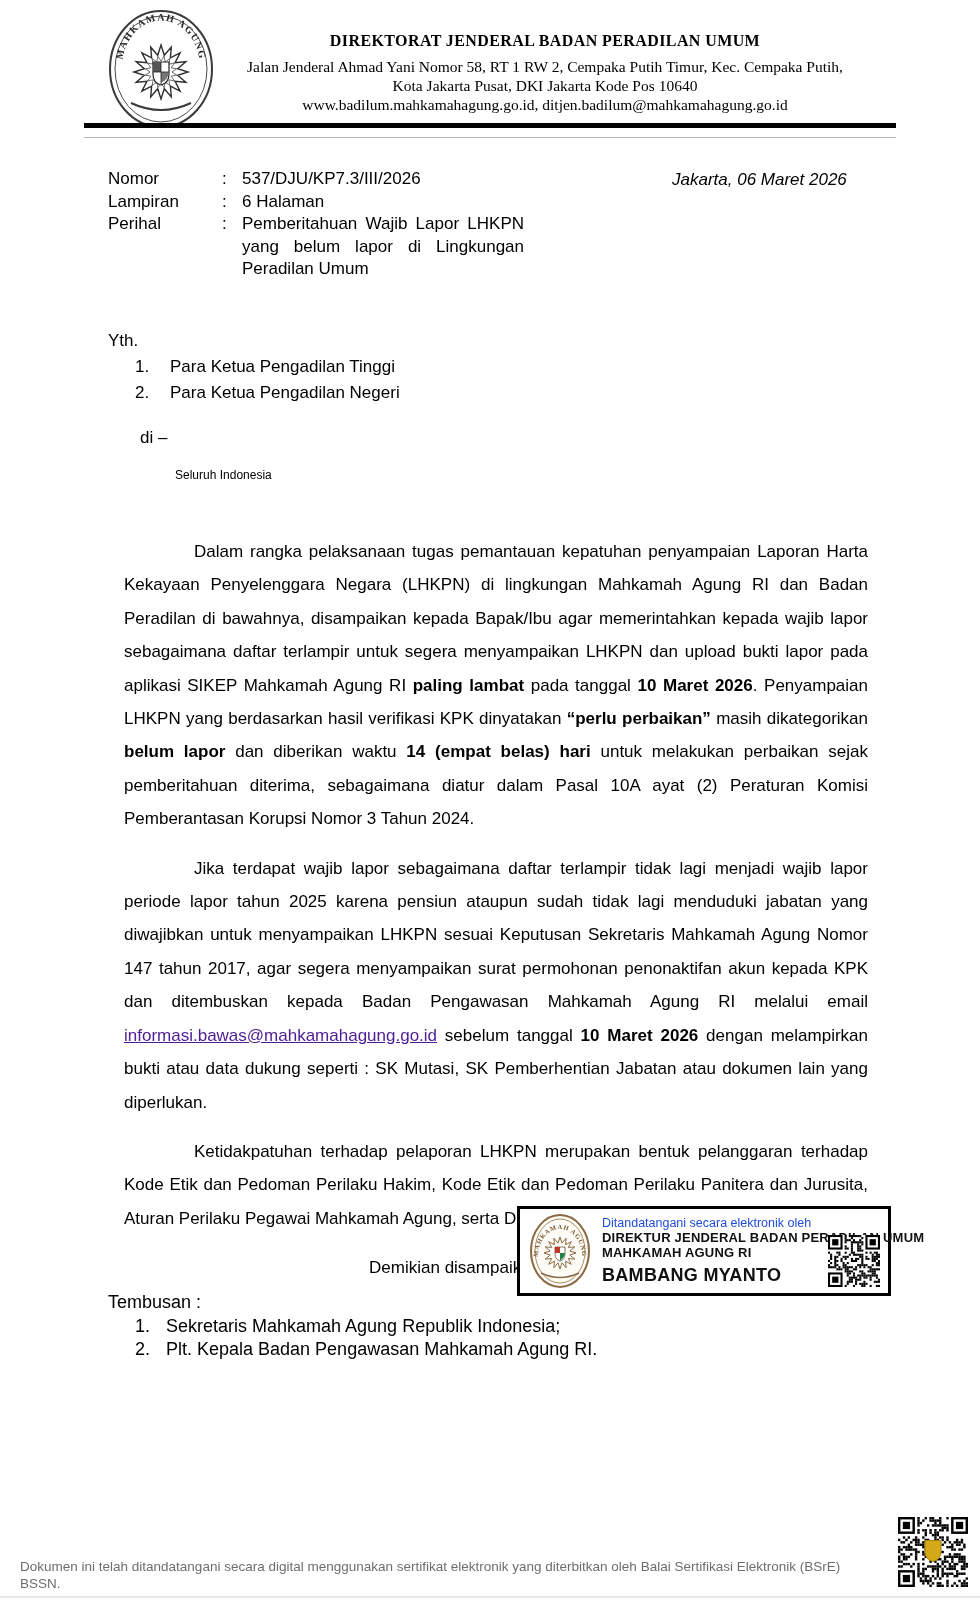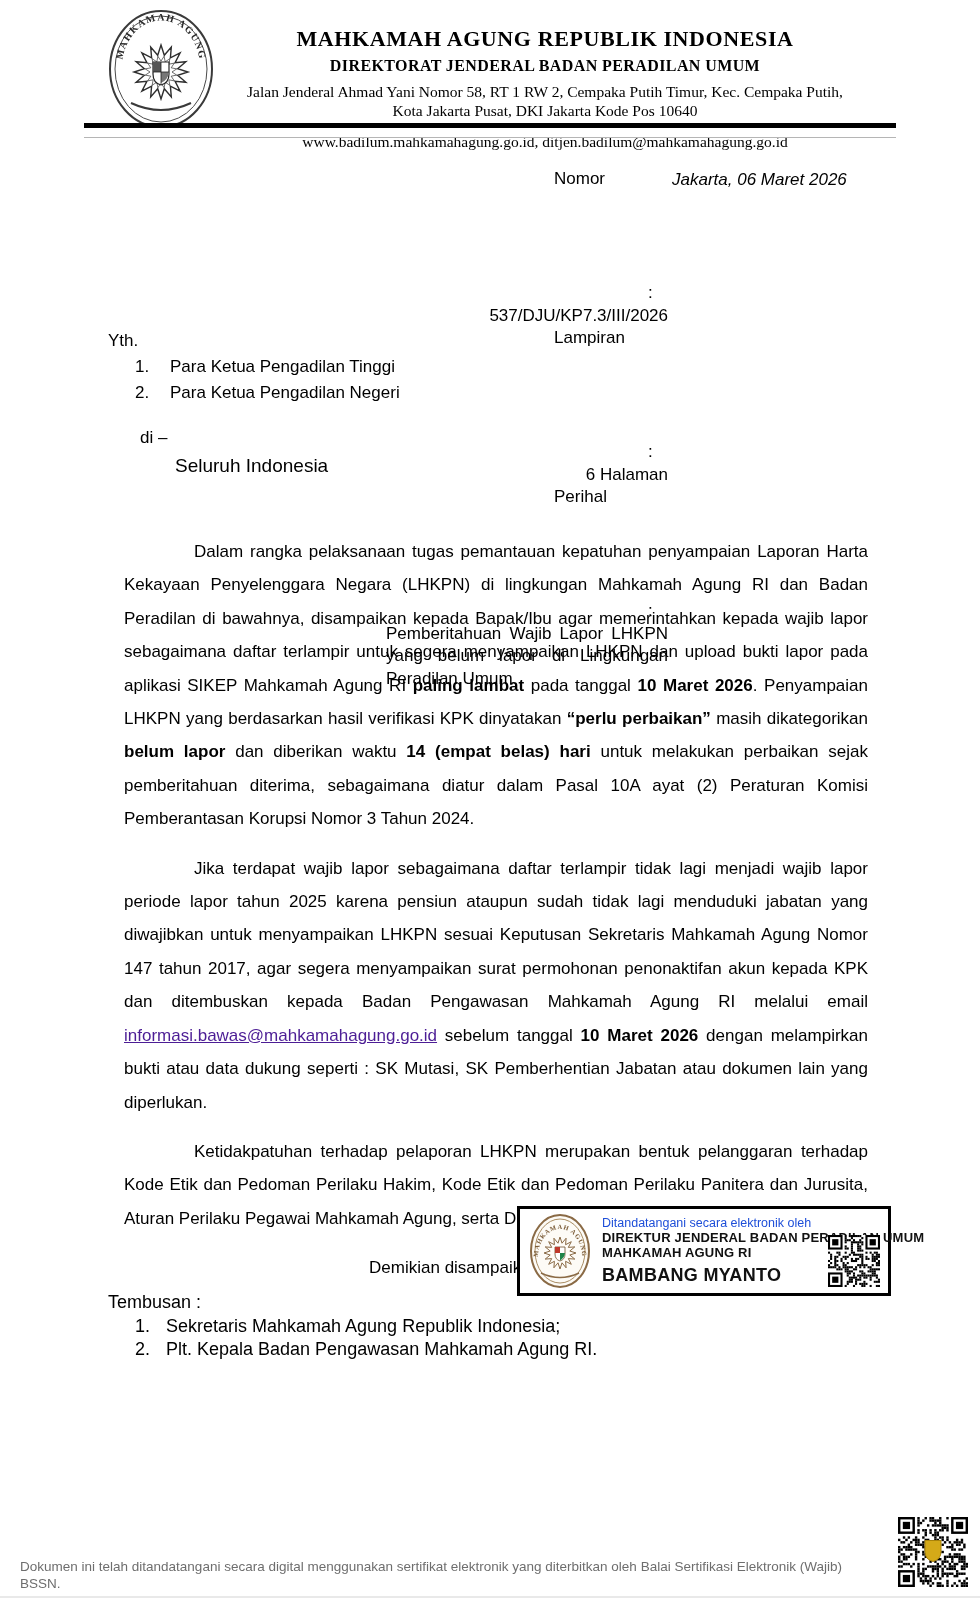--- a/index.html
+++ b/index.html
@@ -10,33 +10,33 @@
   .seal-header{position:absolute;left:106px;top:8px;width:110px;height:122px;}
   .lh-text{position:absolute;left:215px;top:26px;width:660px;text-align:center;}
   .org1{font-family:"Liberation Serif",serif;font-weight:700;font-size:22px;letter-spacing:.6px;line-height:25px;}
   .org2{font-family:"Liberation Serif",serif;font-weight:700;font-size:16px;letter-spacing:.4px;line-height:27px;margin-top:1px;}
   .addr{font-family:"Liberation Serif",serif;font-size:15.5px;line-height:19px;margin-top:3px;}
   .rule-thick{position:absolute;left:84px;top:123px;width:812px;height:5px;background:#000;}
   .rule-thin{position:absolute;left:84px;top:137px;width:812px;height:1px;background:#b5b5b5;}
 
   
   .meta{position:absolute;left:108px;top:168px;width:560px;font-size:17px;line-height:22.5px;}
-  .meta-row{display:flex;align-items:flex-end;flex-direction:column;}
+  .meta-row{display:flex;align-items:flex-start;}
   .meta-label{width:114px;flex:0 0 114px;}
   .meta-sep{width:20px;flex:0 0 20px;}
   .meta-value{flex:0 0 auto;}
   .meta-value.justify{width:282px;text-align:justify;}
   .dateline{position:absolute;left:672px;top:170px;font-size:17px;font-style:italic;}
 
   
   .recip{position:absolute;left:108px;top:328px;font-size:17px;line-height:26px;}
   .r-item{display:flex;}
   .r-no{width:35px;flex:0 0 35px;padding-left:27px;box-sizing:content-box;}
   .di-line{position:absolute;left:140px;top:428px;font-size:17px;}
-  .loc-line{position:absolute;left:175px;top:455px;font-size:19px;}
+  .loc-line{position:absolute;left:175px;top:468px;font-size:12px;}
 
   
   .body{position:absolute;left:108px;top:519px;width:776px;font-size:17px;line-height:33.4px;}
   .body p{margin:16px;text-align:justify;text-indent:70px;}
   .body p.closing{text-align:right;text-indent:92px;}
   .b{font-weight:700;}
   a.email-link{color:#4c1d95;text-decoration:underline;}
 
   
   .sig{position:absolute;left:517px;top:1206px;width:374px;height:90px;border:3px solid #000;box-sizing:border-box;background:#fff;}
@@ -74,25 +74,24 @@
     <polygon fill="none" stroke="#2f2f2f" stroke-width="0.7" points="58.1,48.3 59.2,53.8 63.9,50.7 62.8,56.2 68.3,55.1 65.2,59.8 70.7,60.9 66.0,64.0 70.7,67.1 65.2,68.2 68.3,72.9 62.8,71.8 63.9,77.3 59.2,74.2 58.1,79.7 55.0,75.0 51.9,79.7 50.8,74.2 46.1,77.3 47.2,71.8 41.7,72.9 44.8,68.2 39.3,67.1 44.0,64.0 39.3,60.9 44.8,59.8 41.7,55.1 47.2,56.2 46.1,50.7 50.8,53.8 51.9,48.3 55.0,53.0"></polygon>
     <path d="M47,54 h16 v12 q0,9 -8,11 q-8,-2 -8,-11 z" fill="#fff" stroke="#222" stroke-width="1.2"></path>
     <path d="M47,54 h8 v10 h-8 z" fill="#555"></path>
     <path d="M55,64 h8 q-1,8 -8,11 z" fill="#777"></path>
     <line x1="55" y1="54" x2="55" y2="77" stroke="#222" stroke-width="0.8"></line>
     <line x1="47" y1="64" x2="63" y2="64" stroke="#222" stroke-width="0.8"></line>
     <path d="M 25,95 q 30,14 60,0" fill="none" stroke="#3a3a3a" stroke-width="2"></path>
   </svg>
 
   <div class="lh-text">
-    <div class="org1">MAHKAMAH AGUNG REPUBLIK INDONESIA</div>
     <div class="org2">DIREKTORAT JENDERAL BADAN PERADILAN UMUM</div>
     <div class="addr">Jalan Jenderal Ahmad Yani Nomor 58, RT 1 RW 2, Cempaka Putih Timur, Kec. Cempaka Putih,</div>
     <div class="addr" style="margin-top:0">Kota Jakarta Pusat, DKI Jakarta Kode Pos 10640</div>
-    <div class="addr" style="margin-top:12px">www.badilum.mahkamahagung.go.id, ditjen.badilum@mahkamahagung.go.id</div>
+    <div class="addr" style="margin-top:0">www.badilum.mahkamahagung.go.id, ditjen.badilum@mahkamahagung.go.id</div>
   </div>
   <div class="rule-thick"></div>
   <div class="rule-thin"></div>
 
   <div class="meta">
     <div class="meta-row">
       <div class="meta-label">Nomor</div>
       <div class="meta-sep">:</div>
       <div class="meta-value">537/DJU/KP7.3/III/2026</div>
     </div>
@@ -378,21 +377,21 @@
     <div class="cc-item">
       <div class="cc-no">1.</div>
       <div>Sekretaris Mahkamah Agung Republik Indonesia;</div>
     </div>
     <div class="cc-item">
       <div class="cc-no">2.</div>
       <div>Plt. Kepala Badan Pengawasan Mahkamah Agung RI.</div>
     </div>
   </div>
 
-  <div class="footer-text">Dokumen ini telah ditandatangani secara digital menggunakan sertifikat elektronik yang diterbitkan oleh Balai Sertifikasi Elektronik (Wajib) BSSN.</div>
+  <div class="footer-text">Dokumen ini telah ditandatangani secara digital menggunakan sertifikat elektronik yang diterbitkan oleh Balai Sertifikasi Elektronik (BSrE) BSSN.</div>
   <svg class="footer-qr" viewBox="0 0 29 29">
       <rect x="0" y="0" width="29" height="29" fill="#fff"></rect>
       <rect x="8" y="0" width="1" height="1" fill="#000"></rect>
       <rect x="11" y="0" width="1" height="1" fill="#000"></rect>
       <rect x="13" y="0" width="1" height="1" fill="#000"></rect>
       <rect x="14" y="0" width="1" height="1" fill="#000"></rect>
       <rect x="17" y="0" width="1" height="1" fill="#000"></rect>
       <rect x="20" y="0" width="1" height="1" fill="#000"></rect>
       <rect x="8" y="1" width="1" height="1" fill="#000"></rect>
       <rect x="10" y="1" width="1" height="1" fill="#000"></rect>

